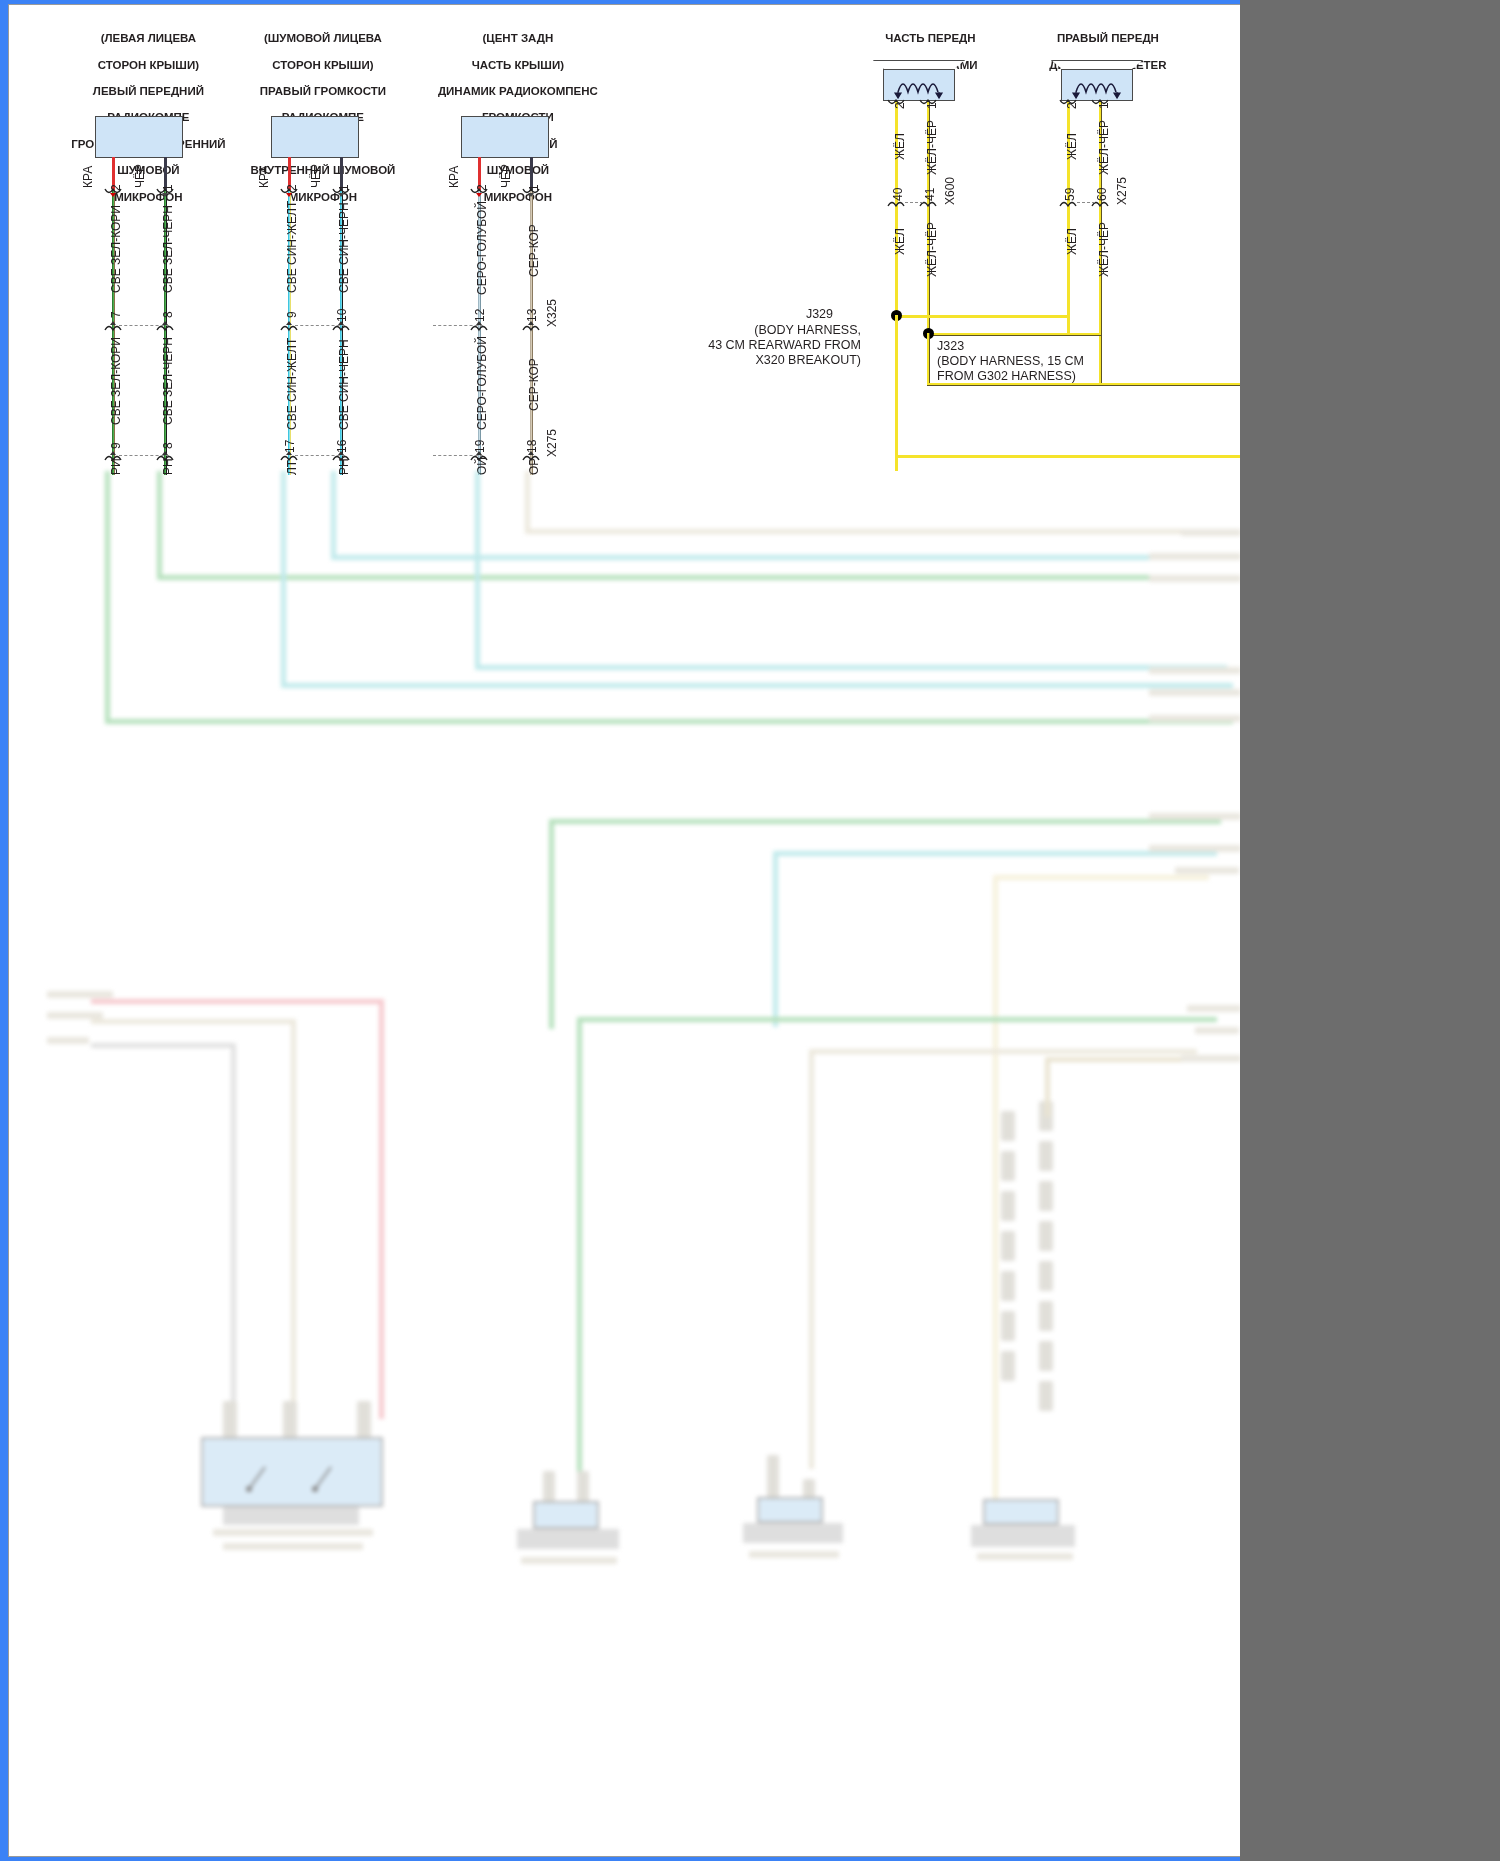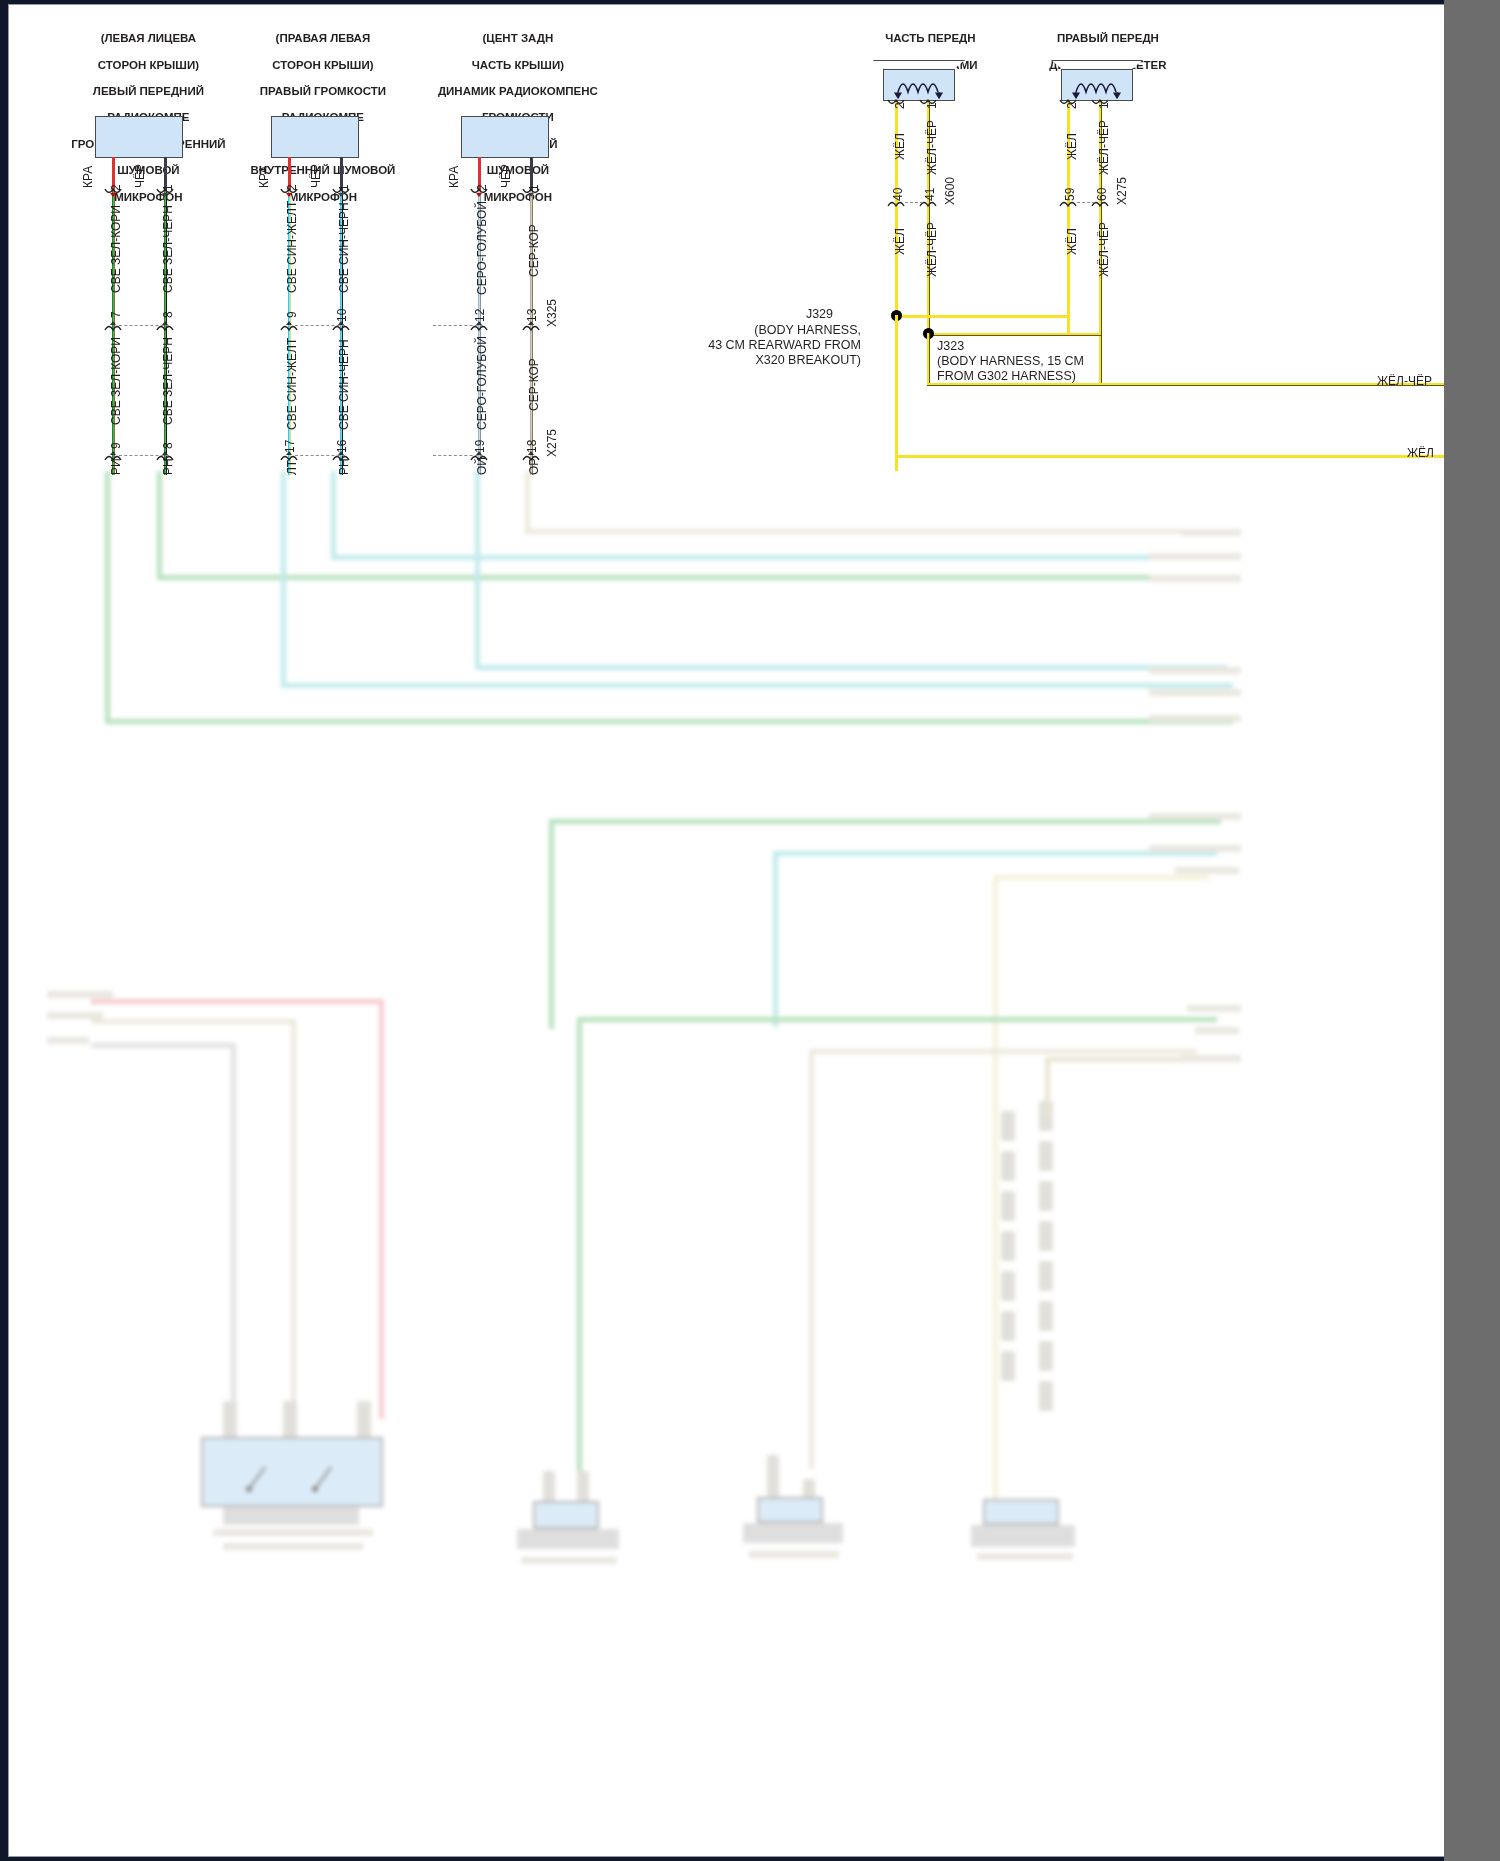--- a/index.html
+++ b/index.html
@@ -1,22 +1,22 @@
 <!DOCTYPE html>
 <html><head>
 <meta charset="utf-8">
 <style>
   * { box-sizing: border-box; }
   html, body { margin:0; padding:0; background:#6d6d6d; }
   body { font-family:"Liberation Sans", sans-serif; }
 
   #page {
     position:relative;
-    width:1444px; height:1861px;
-    background:#0f172a;
+    width:1240px; height:1861px;
+    background:#3b82f6;
     overflow:hidden;
   }
   
   #sheet {
     position:absolute; left:8px; top:4px;
     width:1484px; height:1853px;
     background:#ffffff;
     border:1px solid #9a9a9a;
     overflow:hidden;
   }
@@ -163,21 +163,21 @@
       </svg>
   <svg class="sym" style="left:146px; top:443px;" width="20" height="14" viewBox="0 0 20 14">
         <path d="M2 12 Q6 5 10 12 Q14 5 18 12" fill="none" stroke="#222" stroke-width="1.4"></path>
         <path d="M10 3 l-3 4 h6 z" fill="#333"></path>
       </svg>
 
   <span class="txt wlab vert" style="left:100px; top:470px;">РИ</span>
   <span class="txt wlab vert" style="left:152px; top:470px;">РН</span>
 
   <div class="txt ttl" style="left:205px; top:14px; width:205px;">
-    <span>(ПРАВАЯ ЛЕВАЯ</span><br>
+    <span>(ШУМОВОЙ ЛИЦЕВА</span><br>
     <span>СТОРОН КРЫШИ)</span><br>
     <span>ПРАВЫЙ ГРОМКОСТИ</span><br>
     <span>РАДИОКОМПЕ</span><br>
     <span>ГРОМКОСТИ</span><br>
     <span>ВНУТРЕННИЙ ШУМОВОЙ</span><br>
     <span>МИКРОФОН</span>
   </div>
   <div class="compbox" style="left:262px; top:111px; width:88px; height:42px;"></div>
 
   <div class="wire v w-red" style="left:279px; top:152px; height:37px;"></div>

